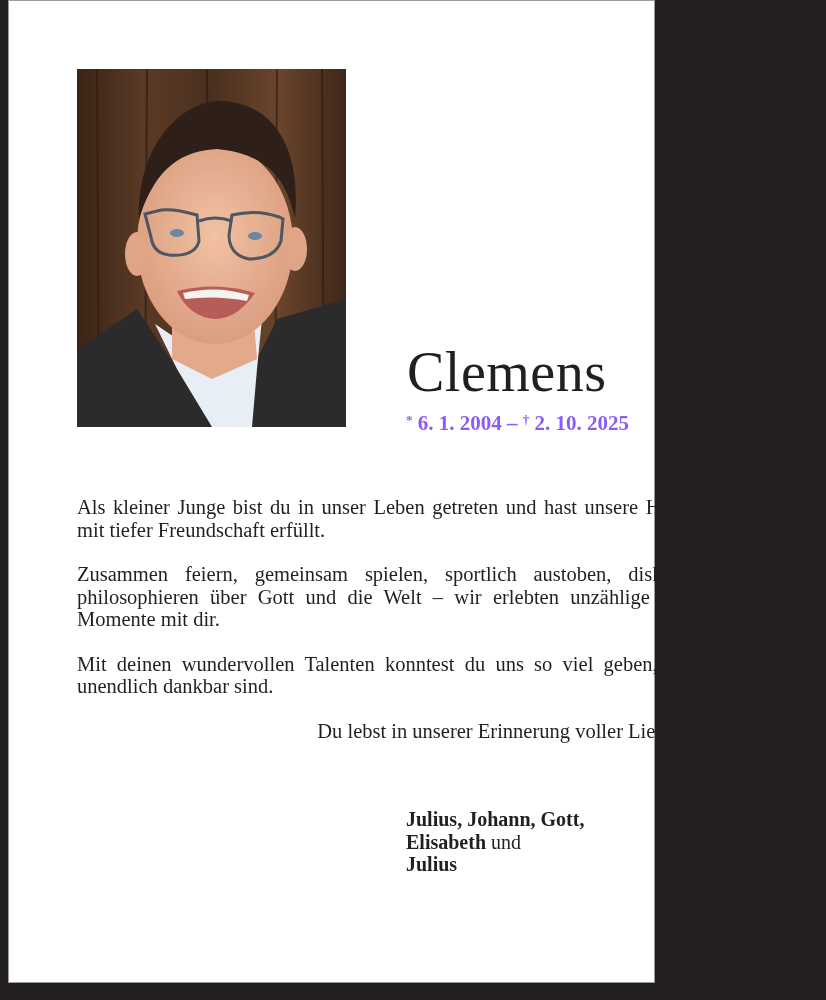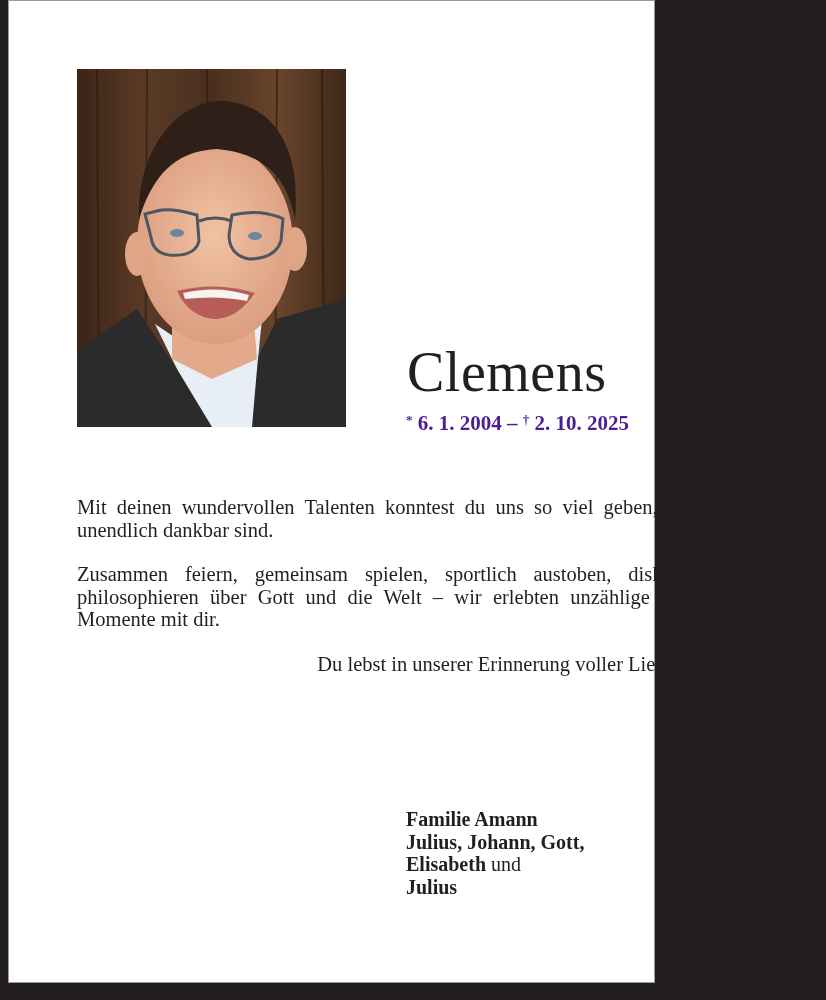--- a/index.html
+++ b/index.html
@@ -36,21 +36,21 @@
       color: #231f20;
       letter-spacing: 0.5px;
     }
     .dates {
       position: absolute;
       left: 398px; top: 407px;
       font-family: "Liberation Serif", "DejaVu Serif", serif;
       font-size: 21px;
       font-weight: 700;
       line-height: 26px;
-      color: #4c1d95;
+      color: #8b5cf6;
       white-space: nowrap;
     }
     .dates sup { font-size: 13px; vertical-align: 6px; font-weight: 700; }
     .body-text {
       position: absolute;
       left: 69px; top: 496px;
       width: 690px;
       font-family: "Liberation Serif", "DejaVu Serif", serif;
       font-size: 20.5px;
       line-height: 22.5px;
@@ -129,26 +129,26 @@
 
   <div class="name">Clemens</div>
 
   <div class="dates">
     <sup>*</sup>
     <span>6. 1. 2004</span><span> – </span><sup>†</sup>
     <span>2. 10. 2025</span>
   </div>
 
   <div class="body-text">
+    <p>Als kleiner Junge bist du in unser Leben getreten und hast unsere Herzen seither mit tiefer Freundschaft erfüllt.</p>
+    <p>Zusammen feiern, gemeinsam spielen, sportlich austoben, diskutieren und philosophieren über Gott und die Welt – wir erlebten unzählige bereichernde Momente mit dir.</p>
     <p>Mit deinen wundervollen Talenten konntest du uns so viel geben, für das wir unendlich dankbar sind.</p>
-    <p>Zusammen feiern, gemeinsam spielen, sportlich austoben, diskutieren und philosophieren über Gott und die Welt – wir erlebten unzählige bereichernde Momente mit dir.</p>
     <p class="last-left">Du lebst in unserer Erinnerung voller Liebe, die bleibt.</p>
   </div>
 
   <div class="signature">
-    <div class="b">Familie Amann</div>
     <div>
       <span class="b">Julius, Johann, Gott, Elisabeth</span><span class="r"> und</span>
     </div>
     <div class="b">Julius</div>
   </div>
 
 </div>
 
 </body></html>

